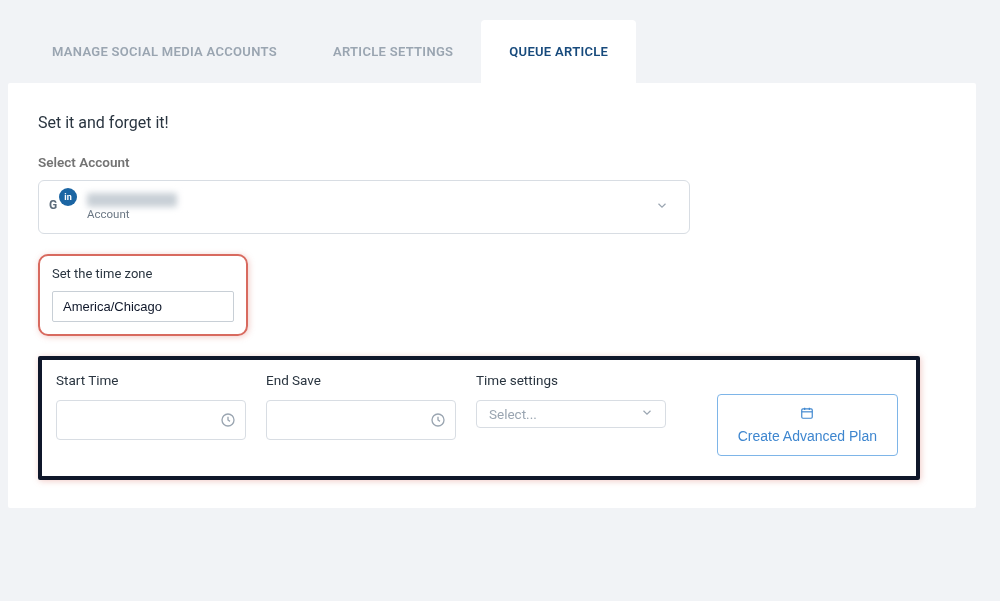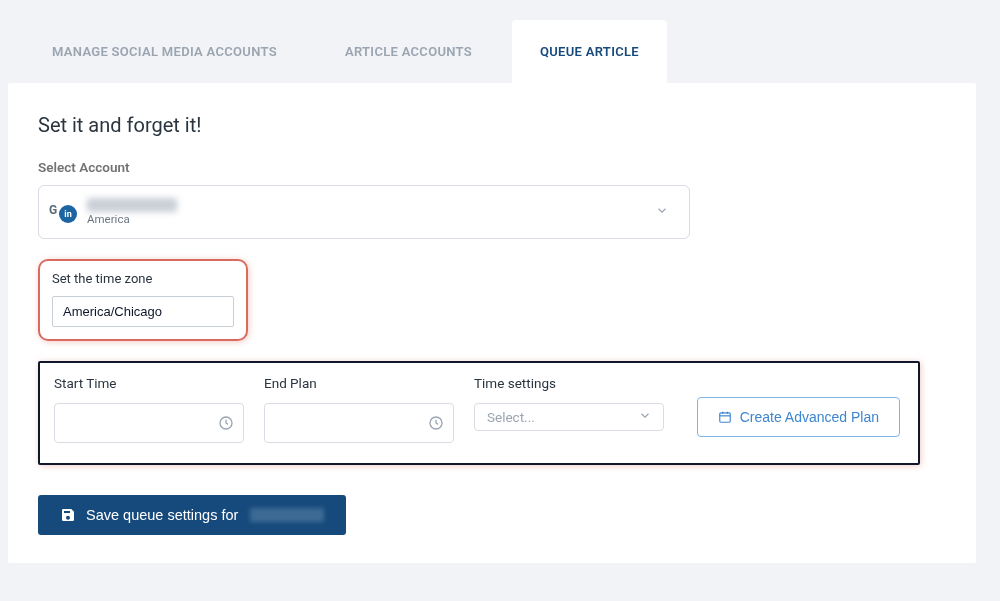--- a/index.html
+++ b/index.html
@@ -1,72 +1,72 @@
 <!DOCTYPE html>
 <html><head>
   <meta charset="utf-8">
   <style>
     * { box-sizing: border-box; margin: 0; padding: 0; }
     body { font-family: -apple-system, BlinkMacSystemFont, "Segoe UI", Roboto, Arial, sans-serif; background: #f1f3f6; width: 1000px; height: 601px; overflow: hidden; }
     .outer { padding: 20px 24px 0 8px; }
-    .tabs { display: flex; gap: 12px; padding-left: 16px; }
+    .tabs { display: flex; gap: 0; padding-left: 16px; }
     .tab { padding: 24px 28px; font-size: 13px; font-weight: 600; letter-spacing: 0.3px; color: #9aa5b1; cursor: pointer; }
     .tab.active { background: #fff; color: #174a7c; border-radius: 4px 4px 0 0; }
     .panel { background: #fff; padding: 30px 30px 28px 30px; border-radius: 2px; }
-    .heading { font-size: 20px; font-weight: 400; color: #2a3540; margin-bottom: 22px; }
+    .heading { font-size: 16px; font-weight: 400; color: #2a3540; margin-bottom: 22px; }
     .label { font-size: 13.5px; font-weight: 600; color: #737373; display: block; margin-bottom: 10px; }
     .account-select { width: 652px; border: 1px solid #d8dde3; border-radius: 6px; padding: 12px 16px; display: flex; align-items: center; position: relative; cursor: pointer; }
     .acct-badge-wrap { position: relative; width: 22px; height: 22px; margin-right: 10px; }
     .g-letter { position: absolute; left: -6px; top: 2px; font-size: 12px; font-weight: 700; color: #5c6b7a; }
-    .in-circle { width: 18px; height: 18px; border-radius: 50%; background: #1b65a3; color: #fff; font-size: 9px; font-weight: 700; display: flex; align-items: center; justify-content: center; position: absolute; right: 0; bottom: 0; }
+    .in-circle { width: 18px; height: 18px; border-radius: 50%; background: #1b65a3; color: #fff; font-size: 9px; font-weight: 700; display: flex; align-items: center; justify-content: center; position: absolute; right: 0; bottom: 12px; }
     .acct-text { display: flex; flex-direction: column; line-height: 1.25; }
     .acct-name { filter: blur(3px); font-size: 13px; color: #5c6b7a; font-weight: 600; letter-spacing: 0.5px; height: 14px; width: 90px; background: linear-gradient(#c8cfd6,#c8cfd6); border-radius: 2px; }
     .acct-sub { font-size: 11.5px; color: #6a7683; }
     .chev { position: absolute; right: 20px; top: 50%; transform: translateY(-50%); }
     .chev svg { width: 14px; height: 14px; }
     .tz-box { width: 210px; border: 2px solid #d86a5f; border-radius: 10px; padding: 10px 12px 12px 12px; margin-top: 20px; box-shadow: 1px 1px 6px rgba(216,106,95,0.35); }
     .tz-label { font-size: 13px; color: #2a3540; margin-bottom: 10px; }
     .tz-input { width: 100%; border: 1px solid #c8cfd6; border-radius: 2px; padding: 7px 10px; font-size: 13px; color: #0f172a; }
-    .row-box { border: 2px solid #0f172a; border-radius: 2px; padding: 12px 18px 20px 14px; margin-top: 20px; display: flex; gap: 20px; align-items: flex-start; box-shadow: 1px 1px 6px rgba(216,106,95,0.35); width: 882px; }
+    .row-box { border: 4px solid #0f172a; border-radius: 2px; padding: 12px 18px 20px 14px; margin-top: 20px; display: flex; gap: 20px; align-items: flex-start; box-shadow: 1px 1px 6px rgba(216,106,95,0.35); width: 882px; }
     .field { display: flex; flex-direction: column; }
     .field-label { font-size: 13.5px; color: #2a3540; margin-bottom: 12px; }
     .input-wrap { position: relative; }
     .txt-input { width: 190px; height: 40px; border: 1px solid #d8dde3; border-radius: 4px; padding: 0 36px 0 12px; font-size: 13px; }
     .clock-icon { position: absolute; right: 10px; top: 50%; transform: translateY(-50%); width: 16px; height: 16px; color: #9aa5b1; }
     .select-wrap { position: relative; }
     .select-box { width: 190px; height: 28px; border: 1px solid #d8dde3; border-radius: 4px; padding: 0 36px 0 12px; font-size: 13.5px; color: #9aa5b1; display: flex; align-items: center; cursor: pointer; }
     .select-chev { position: absolute; right: 12px; top: 50%; transform: translateY(-50%); }
-    .adv-btn { margin-left: auto; margin-top: 22px; border: 1px solid #7eb5e8; background: #fff; color: #3e86cf; font-size: 14px; padding: 11px 20px; border-radius: 4px; display: flex; align-items: center; gap: 8px; cursor: pointer; }
+    .adv-btn { margin-left: auto; margin-top: 22px; border: 1px solid #7eb5e8; background: #fff; color: #3e86cf; font-size: 14px; padding: 11px 20px; border-radius: 4px; display: flex; align-items: center; gap: 8px; cursor: pointer; flex-direction: column; }
     .adv-btn svg { width: 14px; height: 14px; }
     .save-btn { margin-top: 30px; background: #174a7c; color: #fff; font-size: 14.5px; padding: 12px 22px; border: none; border-radius: 3px; display: inline-flex; align-items: center; gap: 10px; cursor: pointer; }
     .save-btn svg { width: 16px; height: 16px; }
     .save-blurred { display: inline-block; width: 74px; height: 14px; background: #3d6a95; border-radius: 2px; filter: blur(2px); margin-left: 2px; }
   </style>
 </head>
 <body>
 
 <div class="outer">
   <div class="tabs">
     <div class="tab">MANAGE SOCIAL MEDIA ACCOUNTS</div>
-    <div class="tab">ARTICLE ACCOUNTS</div>
+    <div class="tab">ARTICLE SETTINGS</div>
     <div class="tab active">QUEUE ARTICLE</div>
   </div>
 
   <div class="panel">
     <h2 class="heading">Set it and forget it!</h2>
 
     <label class="label">Select Account</label>
     <div class="account-select">
       <div class="acct-badge-wrap">
         <span class="g-letter">G</span>
         <span class="in-circle">in</span>
       </div>
       <div class="acct-text">
         <span class="acct-name"></span>
-        <span class="acct-sub">America</span>
+        <span class="acct-sub">Account</span>
       </div>
       <span class="chev">
         <svg viewBox="0 0 24 24" fill="none" stroke="#9aa5b1" stroke-width="2">
             <polyline points="6 9 12 15 18 9"></polyline>
           </svg>
       </span>
     </div>
 
     <div class="tz-box">
       <div class="tz-label">Set the time zone</div>
@@ -80,21 +80,21 @@
           <input class="txt-input" type="text" style="">
           <span class="clock-icon">
             <svg viewBox="0 0 24 24" fill="none" stroke="currentColor" stroke-width="2">
                 <circle cx="12" cy="12" r="9"></circle>
                 <polyline points="12 7 12 12 15 14"></polyline>
               </svg>
           </span>
         </div>
       </div>
       <div class="field">
-        <span class="field-label">End Plan</span>
+        <span class="field-label">End Save</span>
         <div class="input-wrap">
           <input class="txt-input" type="text" style="">
           <span class="clock-icon">
             <svg viewBox="0 0 24 24" fill="none" stroke="currentColor" stroke-width="2">
                 <circle cx="12" cy="12" r="9"></circle>
                 <polyline points="12 7 12 12 15 14"></polyline>
               </svg>
           </span>
         </div>
       </div>
@@ -115,21 +115,14 @@
         <svg viewBox="0 0 24 24" fill="none" stroke="currentColor" stroke-width="2">
             <rect x="3" y="5" width="18" height="16" rx="2"></rect>
             <line x1="3" y1="10" x2="21" y2="10"></line>
             <line x1="8" y1="3" x2="8" y2="7"></line>
             <line x1="16" y1="3" x2="16" y2="7"></line>
           </svg>
         <span>Create Advanced Plan</span>
       </button>
     </div>
 
-    <button class="save-btn">
-      <svg viewBox="0 0 24 24" fill="currentColor">
-          <path d="M17 3H5a2 2 0 0 0-2 2v14a2 2 0 0 0 2 2h14a2 2 0 0 0 2-2V7l-4-4zM12 19a3 3 0 1 1 0-6 3 3 0 0 1 0 6zm3-10H6V6h9v3z"></path>
-        </svg>
-      <span>Save queue settings for</span>
-      <span class="save-blurred"></span>
-    </button>
   </div>
 </div>
 
 </body></html>

